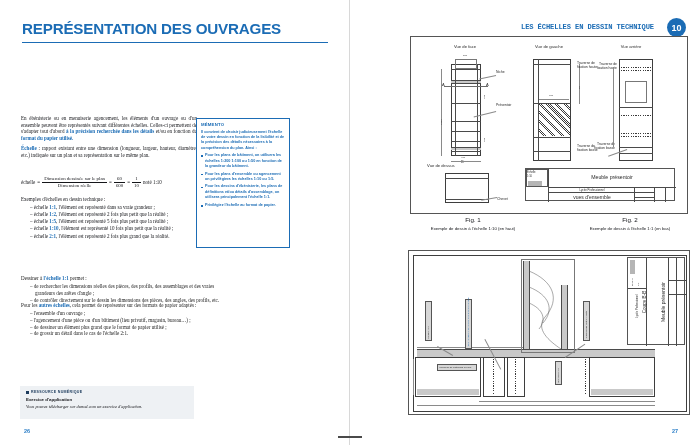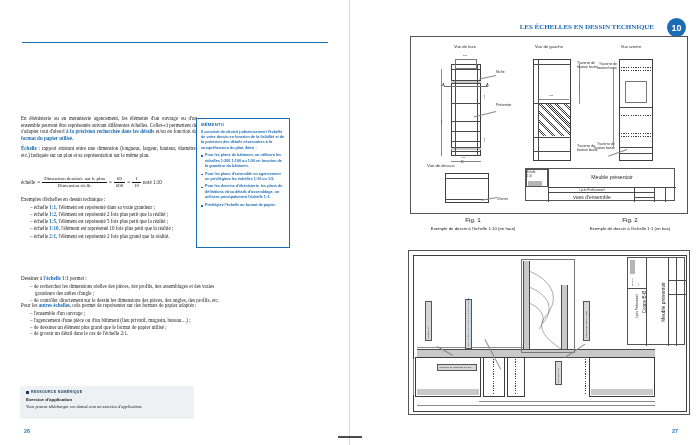--- a/index.html
+++ b/index.html
@@ -83,21 +83,21 @@
   .resource .rd{font-family:"Liberation Serif", serif;font-style:italic;font-size:4.4px;color:#15161a;margin-top:1.5px;}
 
   .folio{position:absolute;bottom:11px;font-family:"Liberation Sans", sans-serif;font-size:5.5px;font-weight:bold;color:#2f80c8;}
   .folio-left{left:24px;}
   .folio-right{right:22px;}
 
   
   .page-right{position:absolute;left:350px;top:0;width:350px;height:445px;}
   .run-head{
     position:absolute;right:46px;top:23px;
-    font-family:Liberation Serif, serif;font-weight:bold;
+    font-family:Liberation Mono, monospace;font-weight:bold;
     font-size:7.1px;color:#1b6cb5;letter-spacing:-0.1px;text-align:right;
   }
   .chapnum{
     position:absolute;right:14px;top:18px;width:19px;height:19px;border-radius:50%;
     background:#1b6cb5;color:#fff;font-family:"Liberation Sans", sans-serif;
     font-weight:bold;font-size:9px;display:flex;align-items:center;justify-content:center;
   }
 
   .figframe{position:absolute;border:0.7px solid #555;background:#fff;box-sizing:border-box;}
   .fig1{left:60px;top:36px;width:278px;height:178px;}
@@ -137,20 +137,21 @@
   .rot90{transform:rotate(-90deg);transform-origin:left top;white-space:nowrap;}
   .callout{position:absolute;font-family:"Liberation Sans", sans-serif;font-size:2.4px;color:#2a2a2a;background:#d7d7d7;border:0.4px solid #555;padding:1px 1.5px;box-sizing:border-box;}
 </style>
 </head>
 <body>
 
 <div class="spread">
 
   <div class="page-left">
 
+    <div class="chapter-title">REPRÉSENTATION DES OUVRAGES</div>
     <div class="rule-title"></div>
 
     <div class="body-col">
       <p class="lead"><span>En ébénisterie ou en menuiserie agencement, les éléments d'un ouvrage ou d'un ensemble peuvent être représentés suivant différentes échelles. Celles-ci permettent de s'adapter tout d'abord </span><span class="hl">à la précision recherchée dans les détails</span><span> et/ou en fonction du </span><span class="hl">format du papier utilisé.</span></p>
       <p><span class="term">Échelle</span><span> : rapport existant entre une dimension (longueur, largeur, hauteur, diamètre, etc.) indiquée sur un plan et sa représentation sur le même plan.</span></p>
     </div>
 
     <div class="formula">
       <span>échelle</span>
       <span>=</span>

